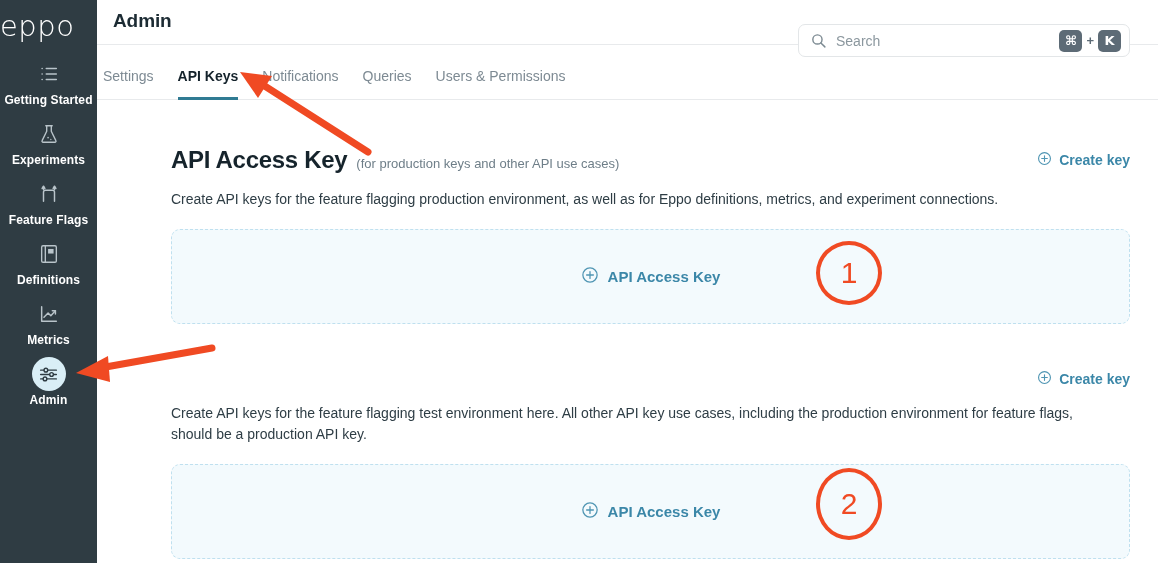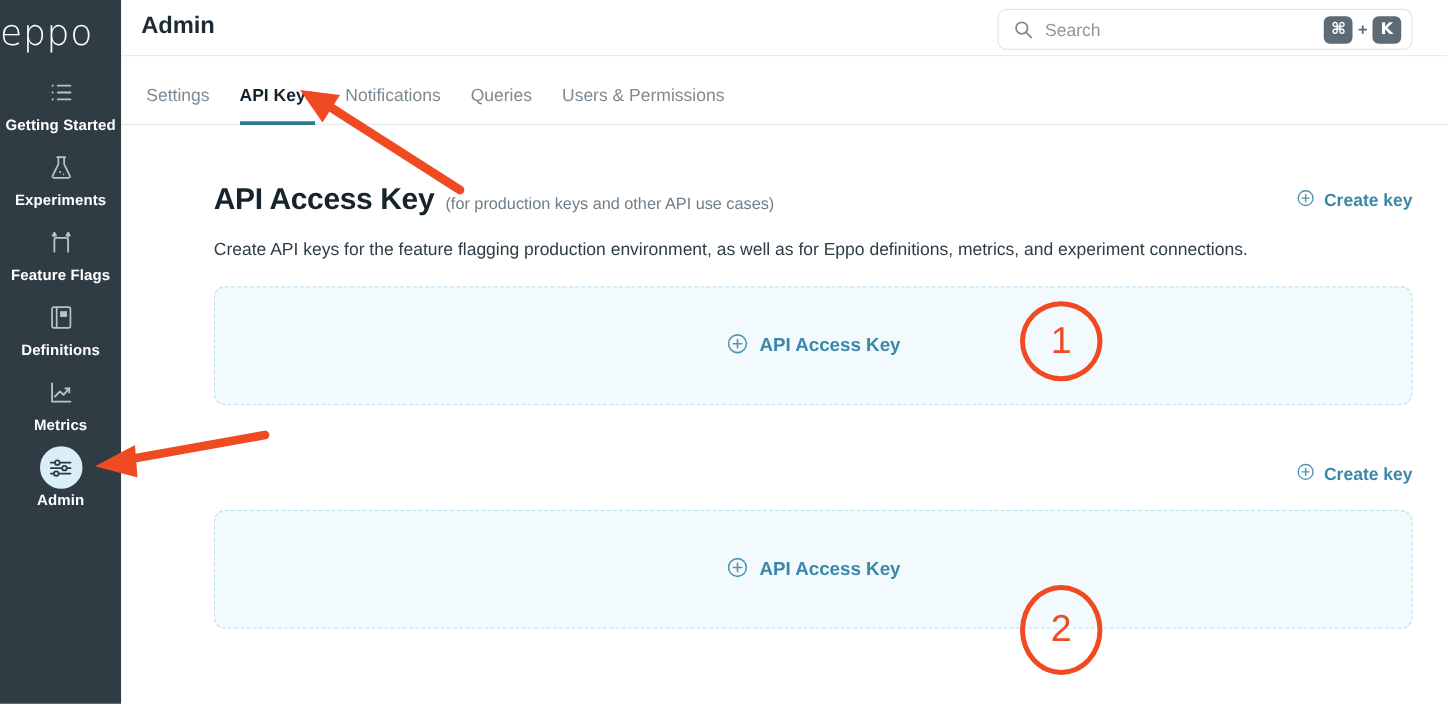--- a/index.html
+++ b/index.html
@@ -78,21 +78,21 @@
   .page-title {
     position: absolute;
     left: 16px; top: 10px;
     font-size: 19px;
     font-weight: 700;
     color: #1c2b33;
     letter-spacing: -0.1px;
   }
   .searchbox {
     position: absolute;
-    right: 28px; top: 7px;
+    right: 28px; top: 24px;
     width: 332px; height: 33px;
     border: 1px solid #e3e6e8;
     border-radius: 7px;
     background: #fff;
     display: flex;
     align-items: center;
     padding: 0 8px 0 11px;
   }
   .search-icon { flex: 0 0 auto; display:flex; align-items:center; margin-right: 9px; }
   .search-input {
@@ -116,21 +116,21 @@
     font-weight: 600;
     font-family: "DejaVu Sans", sans-serif;
   }
   .kbd-plus { color: #5d6b76; font-size: 13px; margin: 0 4px; font-weight: 700; }
 
   
   .tabs {
     position: relative;
     height: 55px;
     border-bottom: 1px solid #e8eaec;
-    padding-left: 20px;
+    padding-left: 6px;
     display: flex;
     align-items: flex-end;
   }
   .tab {
     position: relative;
     font-size: 14px;
     color: #7d8a93;
     padding: 0 0 15px 0;
     margin-right: 24px;
     cursor: pointer;
@@ -384,20 +384,21 @@
             <span>
               <svg width="15" height="15" viewBox="0 0 24 24" fill="none" stroke="#4f95b3" stroke-width="1.8" stroke-linecap="round">
                 <circle cx="12" cy="12" r="9.5"></circle>
                   <line x1="12" y1="7.5" x2="12" y2="16.5"></line>
                   <line x1="7.5" y1="12" x2="16.5" y2="12"></line>
               </svg>
             </span>
             <span>Create key</span>
           </span>
         </div>
+        <p class="section-desc">Create API keys for the feature flagging test environment here. All other API key use cases, including the production environment for feature flags, should be a production API key.</p>
         <div class="keycard">
           <span class="keycard-btn">
             <span>
               <svg width="18" height="18" viewBox="0 0 24 24" fill="none" stroke="#4f95b3" stroke-width="1.7" stroke-linecap="round">
                 <circle cx="12" cy="12" r="9.5"></circle>
                   <line x1="12" y1="7.5" x2="12" y2="16.5"></line>
                   <line x1="7.5" y1="12" x2="16.5" y2="12"></line>
               </svg>
             </span>
             <span>API Access Key</span>

